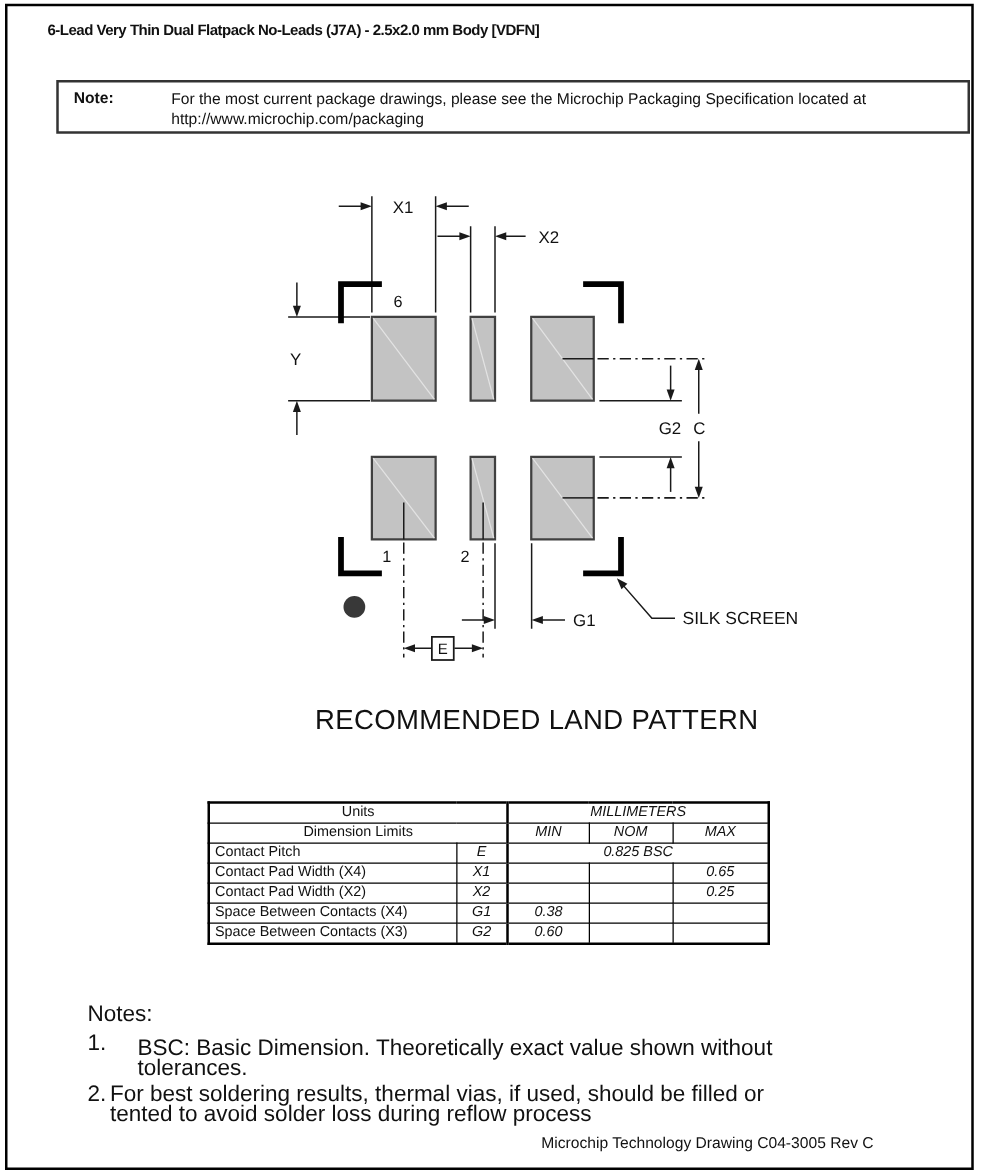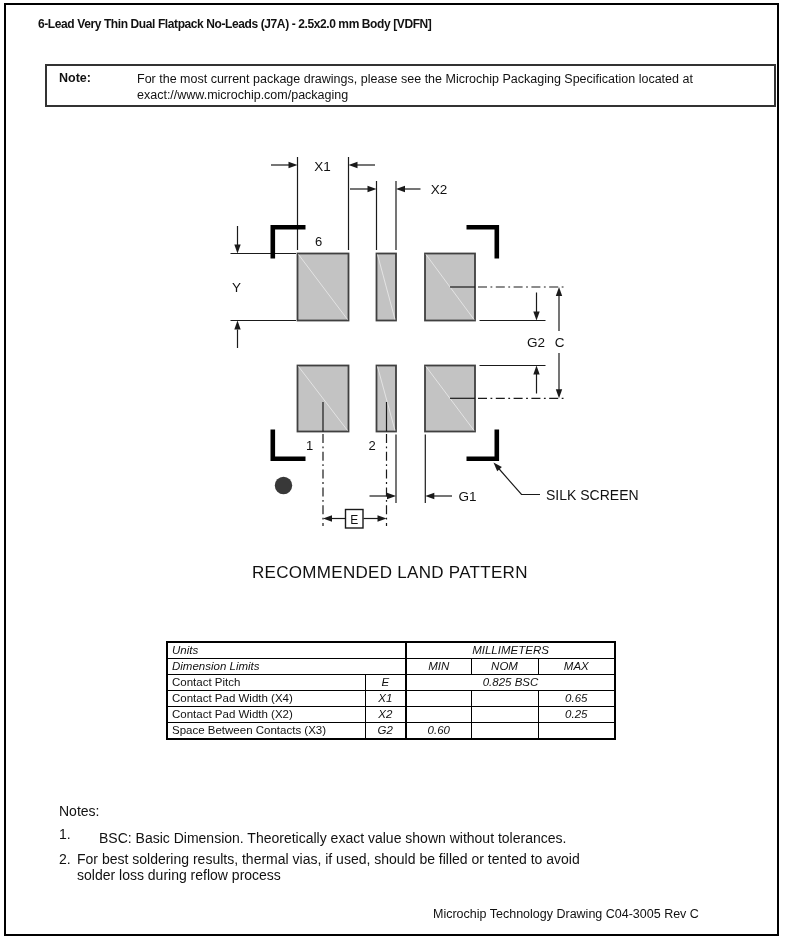--- a/index.html
+++ b/index.html
@@ -4,49 +4,49 @@
 <style>
   html,body{margin:0;padding:0;background:#fff;}
   body{font-family:"Liberation Sans","DejaVu Sans",sans-serif;color:#111;}
   #page{position:relative;width:786px;height:941px;background:#fff;overflow:hidden;}
   .page-border{position:absolute;left:4px;top:3px;width:771px;height:929px;border:2px solid #000;}
   .doc-title{position:absolute;left:38px;top:17px;font-size:12px;font-weight:bold;letter-spacing:-0.4px;white-space:nowrap;}
   .note-box{position:absolute;left:45px;top:64px;width:685px;height:39px;border:2px solid #333;padding-left:42px;}
   .note-label{position:absolute;left:12px;top:5px;font-size:12.5px;font-weight:bold;}
   .note-text{position:absolute;left:58px;top:5px;font-size:12.5px;line-height:16px;width:620px;margin-left:32px;}
   svg.drawing{position:absolute;left:150px;top:140px;}
-  .caption{position:absolute;left:252px;top:563px;font-size:17px;letter-spacing:0.3px;white-space:nowrap;}
+  .caption{position:absolute;left:252px;top:563px;font-size:22px;letter-spacing:0.3px;white-space:nowrap;}
   table.dims{position:absolute;left:166px;top:641px;border-collapse:collapse;table-layout:fixed;width:448px;}
   table.dims td{border:1px solid #000;font-size:11.5px;line-height:15px;height:15px;padding:0 4px;overflow:hidden;white-space:nowrap;}
   table.dims{border:2px solid #000;}
   table.dims td.thickL{border-left:2.5px solid #000;}
-  .ra{text-align:left;font-style:italic;}
+  .ra{text-align:center;}
   .ce{text-align:center;font-style:italic;}
-  .notes{position:absolute;left:59px;top:803px;width:565px;font-size:14px;line-height:16px;}
+  .notes{position:absolute;left:70px;top:803px;width:565px;font-size:18px;line-height:16px;}
   .notes-heading{margin-bottom:7px;}
   .note-item{display:flex;margin-top:5px;}
   .note-num{width:18px;flex:0 0 18px;}
   .note-body{width:540px;}
   .note-sub{margin-left:22px;margin-top:4px;}
   .footer{position:absolute;left:433px;top:907px;font-size:12.5px;white-space:nowrap;}
   text{font-family:"Liberation Sans","DejaVu Sans",sans-serif;fill:#111;}
 </style>
 </head>
 <body>
 
 <div id="page">
   <div class="page-border"></div>
 
   <div class="doc-title">6-Lead Very Thin Dual Flatpack No-Leads (J7A) - 2.5x2.0 mm Body [VDFN]</div>
 
   <div class="note-box">
     <span class="note-label">Note:</span>
     <div class="note-text">
       <span>For the most current package drawings, please see the Microchip Packaging Specification located at</span><br>
-      <span>exact://www.microchip.com/packaging</span>
+      <span>http://www.microchip.com/packaging</span>
     </div>
   </div>
 
   <svg class="drawing" width="516" height="405" viewBox="150 140 516 405">
 
     <g stroke="#1a1a1a" stroke-width="1.2">
       <line x1="297.5" y1="157" x2="297.5" y2="250"></line>
       <line x1="348.5" y1="157" x2="348.5" y2="250"></line>
       <line x1="271" y1="165" x2="289.5" y2="165"></line>
       <line x1="356.5" y1="165" x2="375" y2="165"></line>
@@ -191,20 +191,27 @@
         <td class="ce thickL"></td>
         <td class="ce"></td>
         <td class="ce">0.65</td>
       </tr>
       <tr>
         <td>Contact Pad Width (X2)</td>
         <td class="ce">X2</td>
         <td class="ce thickL"></td>
         <td class="ce"></td>
         <td class="ce">0.25</td>
+      </tr>
+      <tr>
+        <td>Space Between Contacts (X4)</td>
+        <td class="ce">G1</td>
+        <td class="ce thickL">0.38</td>
+        <td class="ce"></td>
+        <td class="ce"></td>
       </tr>
       <tr>
         <td>Space Between Contacts (X3)</td>
         <td class="ce">G2</td>
         <td class="ce thickL">0.60</td>
         <td class="ce"></td>
         <td class="ce"></td>
       </tr>
     </tbody>
   </table>

